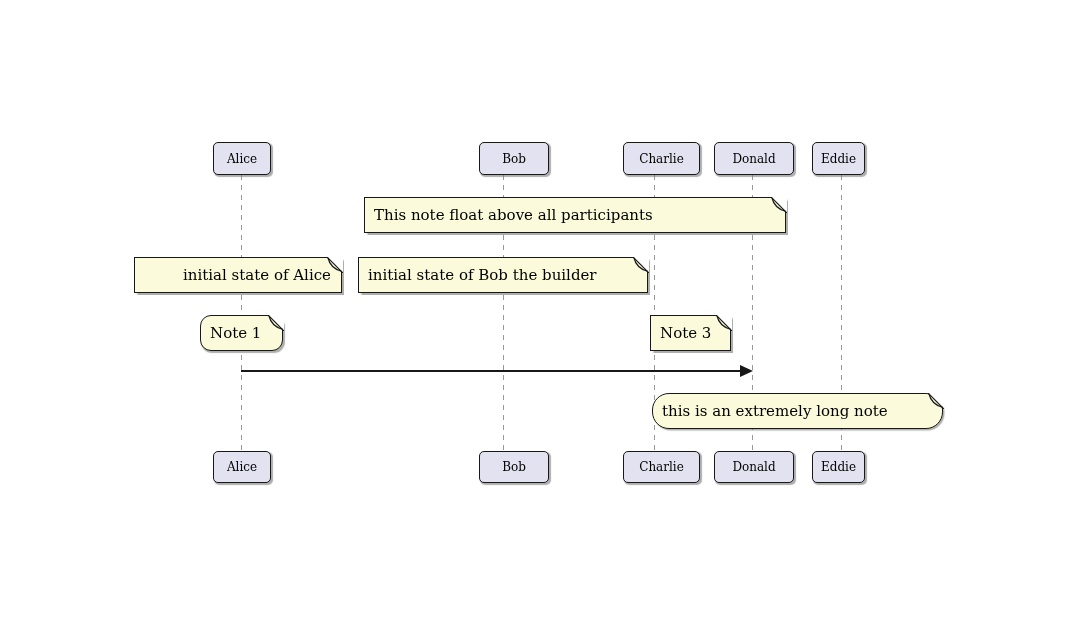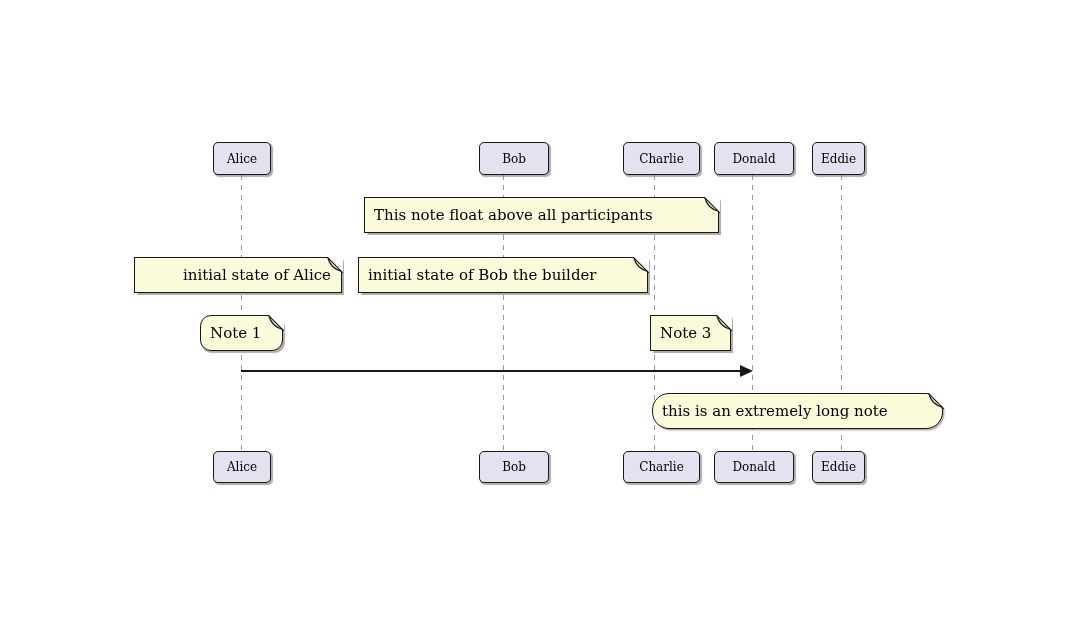--- a/index.html
+++ b/index.html
@@ -65,21 +65,21 @@
     height: 36px;
     background: var(--note-fill, #FBFBDC);
     border: 1.5px solid var(--note-border, #181818);
     box-shadow: 1.5px 1.5px 1px rgba(120,120,120,0.6);
     display: flex;
     align-items: center;
     padding: 0 0 0 9px;
     font-size: 15px;
     white-space: nowrap;
   }
-  .note-float      { left: 364px; top: 197px; width: 355px; }
+  .note-float      { left: 364px; top: 197px; width: 422px; }
   .note-alice-init { left: 134px; top: 257px; width: 208px; padding-left: 48px; }
   .note-bob-init   { left: 358px; top: 257px; width: 290px; }
   .note-1          { left: 200px; top: 315px; width: 83px; border-radius: 11px; }
   .note-2          { left: 458px; top: 315px; width: 85px; }
   .note-3          { left: 612px; top: 315px; width: 81px; margin-left: 38px; }
   .note-long       { left: 652px; top: 393px; width: 291px; border-radius: 17px; }
   .fold {
     position: absolute;
     top: -1.5px;
     right: -1.5px;

